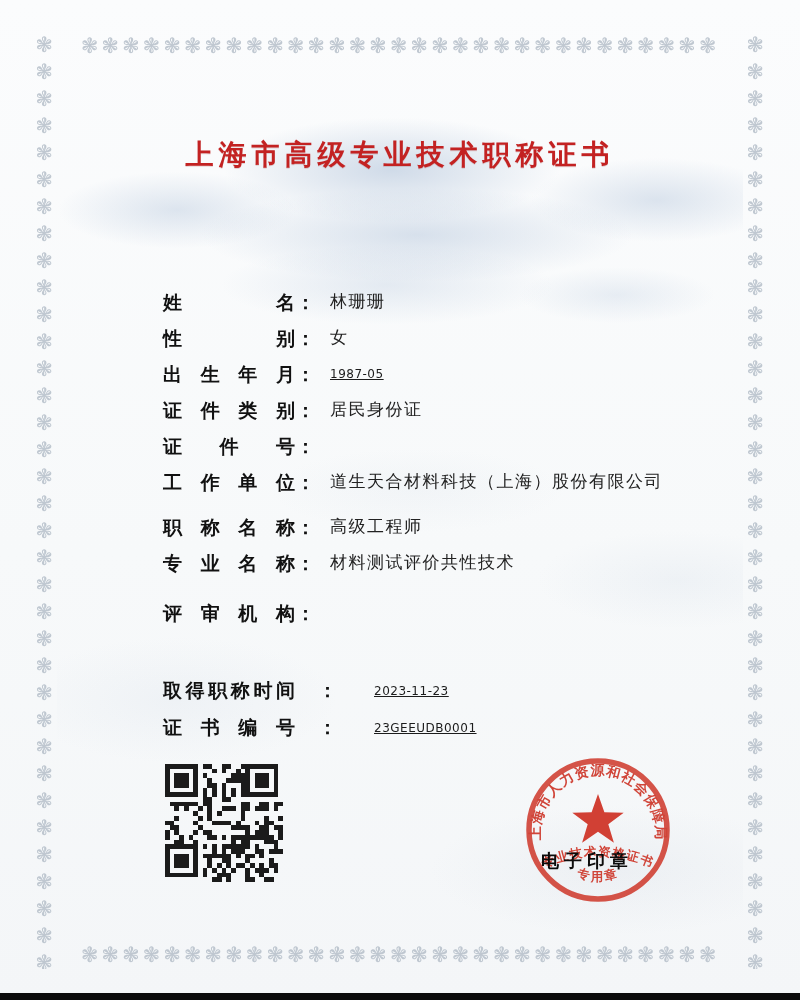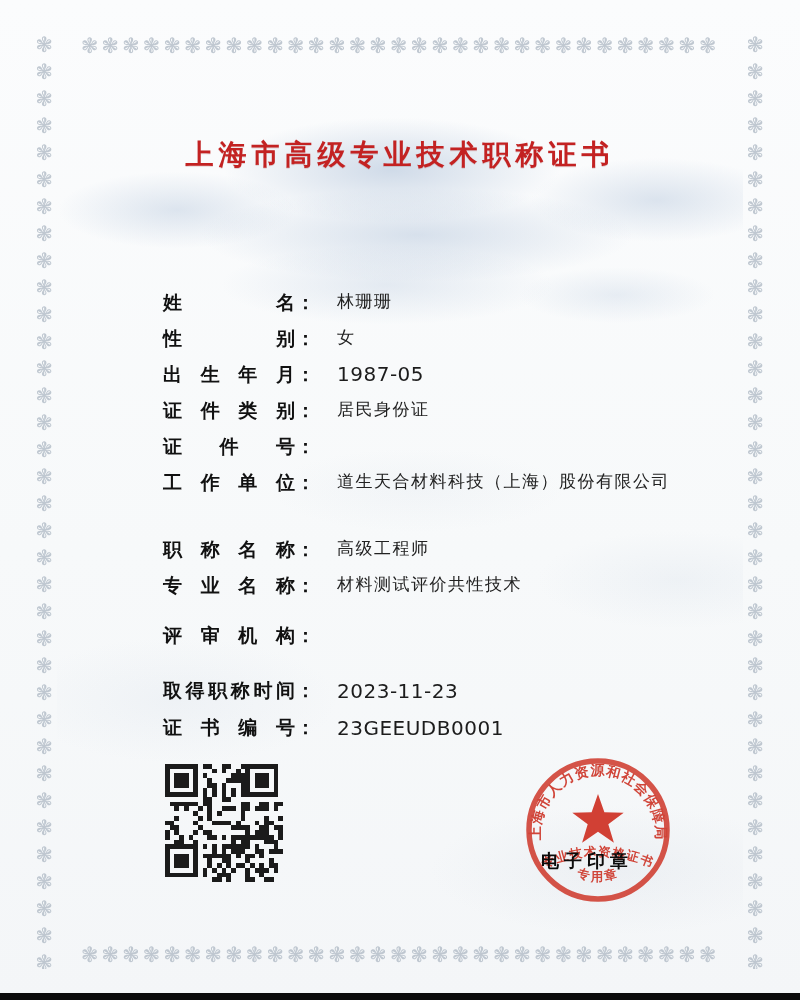--- a/index.html
+++ b/index.html
@@ -32,31 +32,31 @@
       radial-gradient(ellipse 210px 60px at 360px 430px, rgba(196,208,222,.12), rgba(196,208,222,0) 70%);}
 
   
   .title{position:absolute;left:0;right:0;top:136px;text-align:center;
          font-size:28px;font-weight:900;letter-spacing:5px;color:#c32222;
          text-shadow:0 1px 0 rgba(120,0,0,.15);}
 
   
   .rows{position:absolute;}
   .sec1{left:163px;top:284px;}
-  .sec2{left:163px;top:531px;}
+  .sec2{left:163px;top:509px;}
   .sec3{left:163px;top:672px;}
   .row{display:flex;align-items:center;height:36px;}
-  .sec3 .row{height:37px;}
+  .sec3 .row{height:37px;gap:22px;}
   .row.tall{height:64px;}
   .lbl{display:inline-block;width:132px;font-weight:700;font-size:19px;color:#111;
        text-align:justify;text-align-last:justify;line-height:23px;}
   .colon{font-weight:700;font-size:19px;color:#111;line-height:23px;margin-left:1px;}
-  .val{margin-left:22px;font-family:"Liberation Serif","DejaVu Serif",serif;
+  .val{margin-left:15px;font-family:"Liberation Serif","DejaVu Serif",serif;
        font-size:17px;color:#222;line-height:24px;letter-spacing:1.5px;max-width:372px;}
-  .val.num{font-family:"DejaVu Sans","Liberation Sans",sans-serif;font-size:20px;letter-spacing:.5px;color:#1c1c1c;}
+  .val.num{font-family:"DejaVu Sans","Liberation Sans",sans-serif;font-size:12px;letter-spacing:.5px;color:#1c1c1c;text-decoration:underline;}
 
   
   .qr{position:absolute;left:165px;top:764px;width:118px;height:118px;}
   .qr svg{display:block;}
   .qr-caption{position:absolute;left:163px;top:892px;font-size:13px;font-weight:700;
               color:#2a2a2a;line-height:17.5px;letter-spacing:.5px;}
 
   
   .seal{position:absolute;left:523px;top:755px;width:150px;height:150px;opacity:.93;}
   .eseal{position:absolute;left:541px;top:849px;font-size:18px;font-weight:700;color:#0c0c0c;

